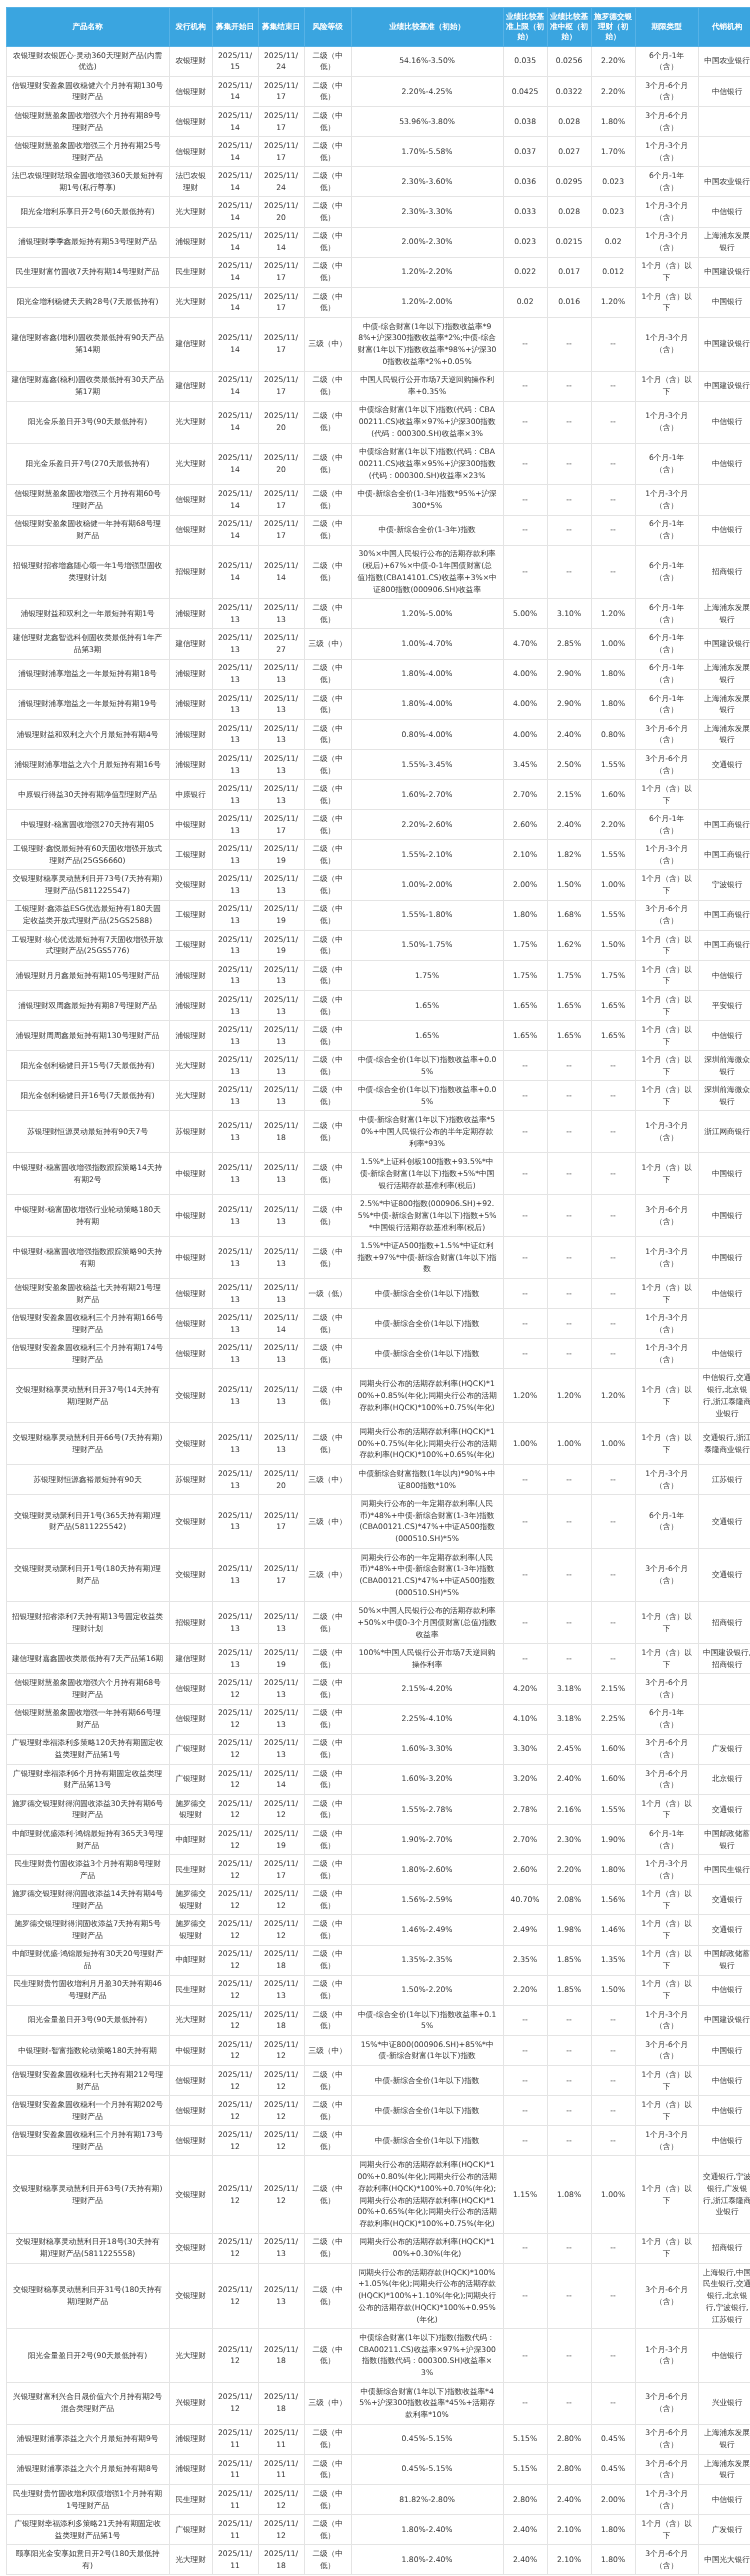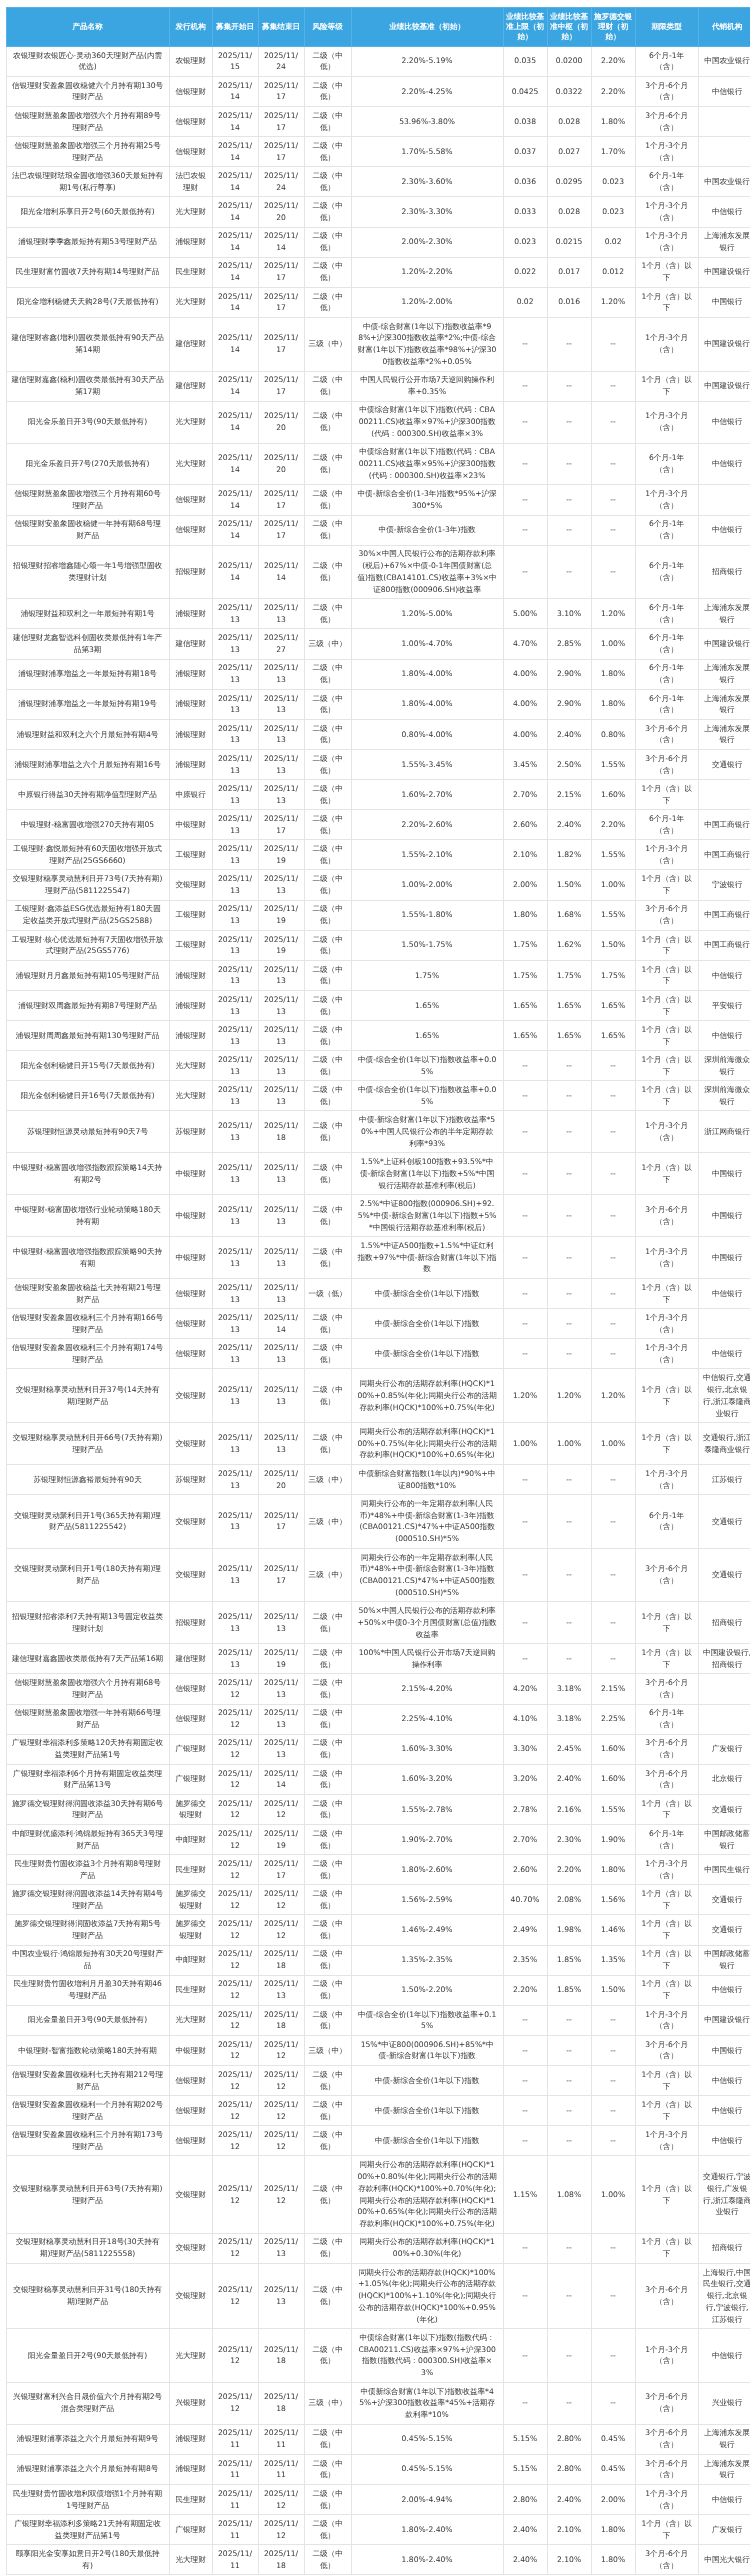--- a/index.html
+++ b/index.html
@@ -50,23 +50,23 @@
         <th>代销机构</th>
       </tr>
     </thead>
     <tbody>
         <tr>
           <td class="col-product">农银理财农银匠心·灵动360天理财产品(内需优选)</td>
           <td class="col-issuer">农银理财</td>
           <td class="col-start">2025/11/15</td>
           <td class="col-end">2025/11/24</td>
           <td class="col-risk">二级（中低）</td>
-          <td class="col-benchmark">2.20%-5.19%</td>
+          <td class="col-benchmark">54.16%-3.50%</td>
           <td class="col-upper">0.035</td>
-          <td class="col-mid">0.0200</td>
+          <td class="col-mid">0.0256</td>
           <td class="col-lower">2.20%</td>
           <td class="col-term">6个月-1年（含）</td>
           <td class="col-agency">中国农业银行</td>
         </tr>
         <tr>
           <td class="col-product">信银理财安盈象固收稳健六个月持有期130号理财产品</td>
           <td class="col-issuer">信银理财</td>
           <td class="col-start">2025/11/14</td>
           <td class="col-end">2025/11/17</td>
           <td class="col-risk">二级（中低）</td>
@@ -773,21 +773,21 @@
           <td class="col-end">2025/11/12</td>
           <td class="col-risk">二级（中低）</td>
           <td class="col-benchmark">1.46%-2.49%</td>
           <td class="col-upper">2.49%</td>
           <td class="col-mid">1.98%</td>
           <td class="col-lower">1.46%</td>
           <td class="col-term">1个月（含）以下</td>
           <td class="col-agency">交通银行</td>
         </tr>
         <tr>
-          <td class="col-product">中国农业银行·鸿锦最短持有30天20号理财产品</td>
+          <td class="col-product">中邮理财优盛·鸿锦最短持有30天20号理财产品</td>
           <td class="col-issuer">中邮理财</td>
           <td class="col-start">2025/11/12</td>
           <td class="col-end">2025/11/18</td>
           <td class="col-risk">二级（中低）</td>
           <td class="col-benchmark">1.35%-2.35%</td>
           <td class="col-upper">2.35%</td>
           <td class="col-mid">1.85%</td>
           <td class="col-lower">1.35%</td>
           <td class="col-term">1个月（含）以下</td>
           <td class="col-agency">中国邮政储蓄银行</td>
@@ -960,21 +960,21 @@
           <td class="col-lower">0.45%</td>
           <td class="col-term">3个月-6个月（含）</td>
           <td class="col-agency">上海浦东发展银行</td>
         </tr>
         <tr>
           <td class="col-product">民生理财贵竹固收增利双债增强1个月持有期1号理财产品</td>
           <td class="col-issuer">民生理财</td>
           <td class="col-start">2025/11/11</td>
           <td class="col-end">2025/11/12</td>
           <td class="col-risk">二级（中低）</td>
-          <td class="col-benchmark">2.00%-4.94%</td>
+          <td class="col-benchmark">81.82%-2.80%</td>
           <td class="col-upper">2.80%</td>
           <td class="col-mid">2.40%</td>
           <td class="col-lower">2.00%</td>
           <td class="col-term">1个月-3个月（含）</td>
           <td class="col-agency">中信银行</td>
         </tr>
         <tr>
           <td class="col-product">广银理财幸福添利多策略21天持有期固定收益类理财产品第1号</td>
           <td class="col-issuer">广银理财</td>
           <td class="col-start">2025/11/11</td>

